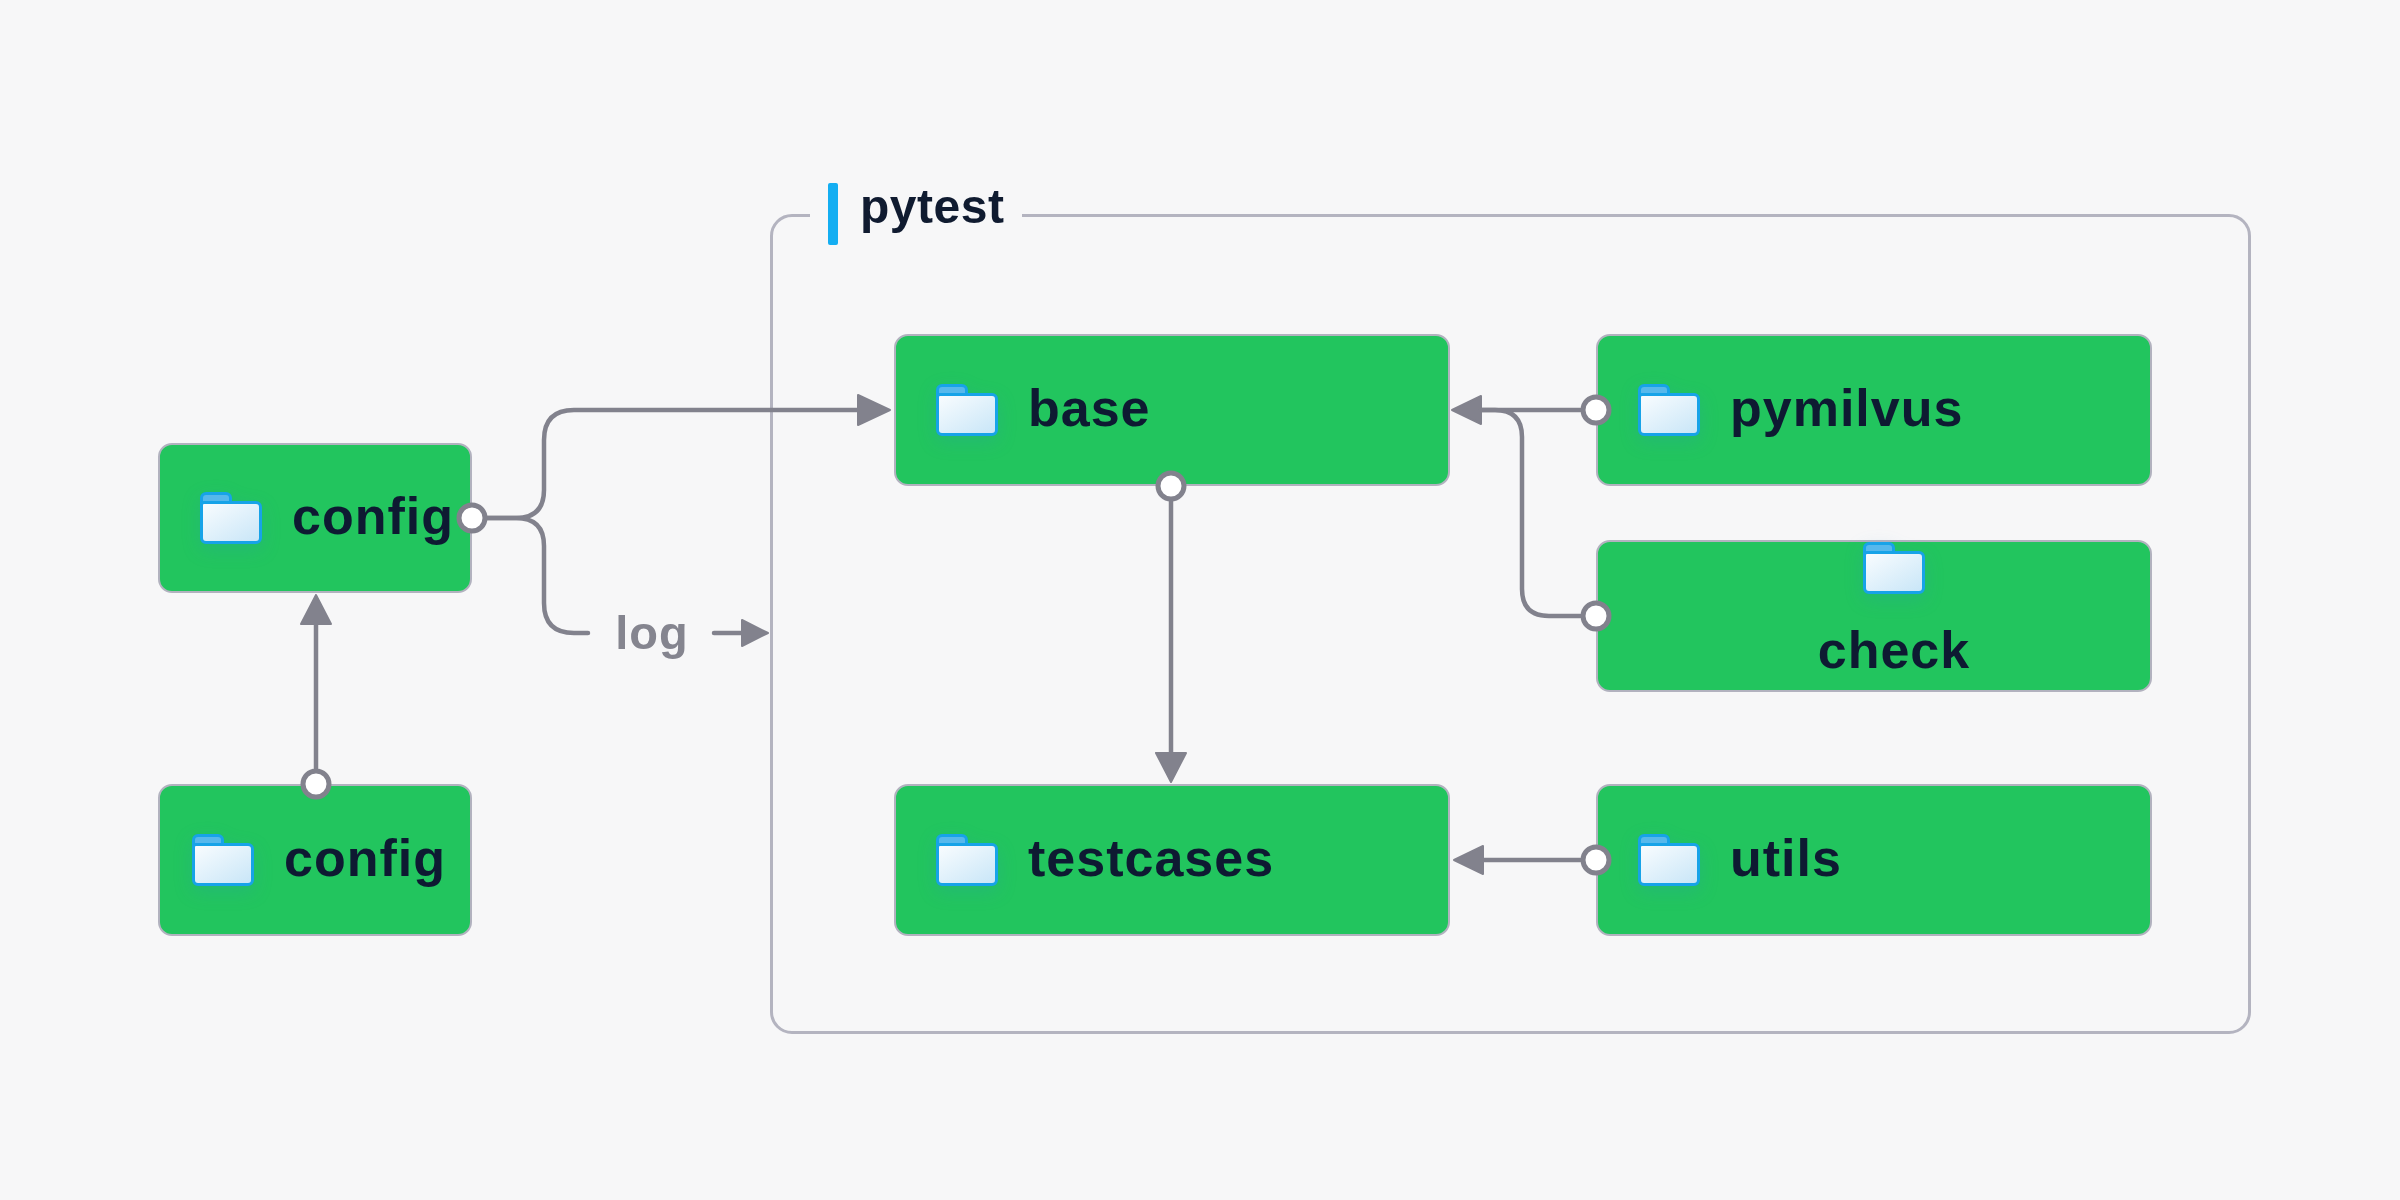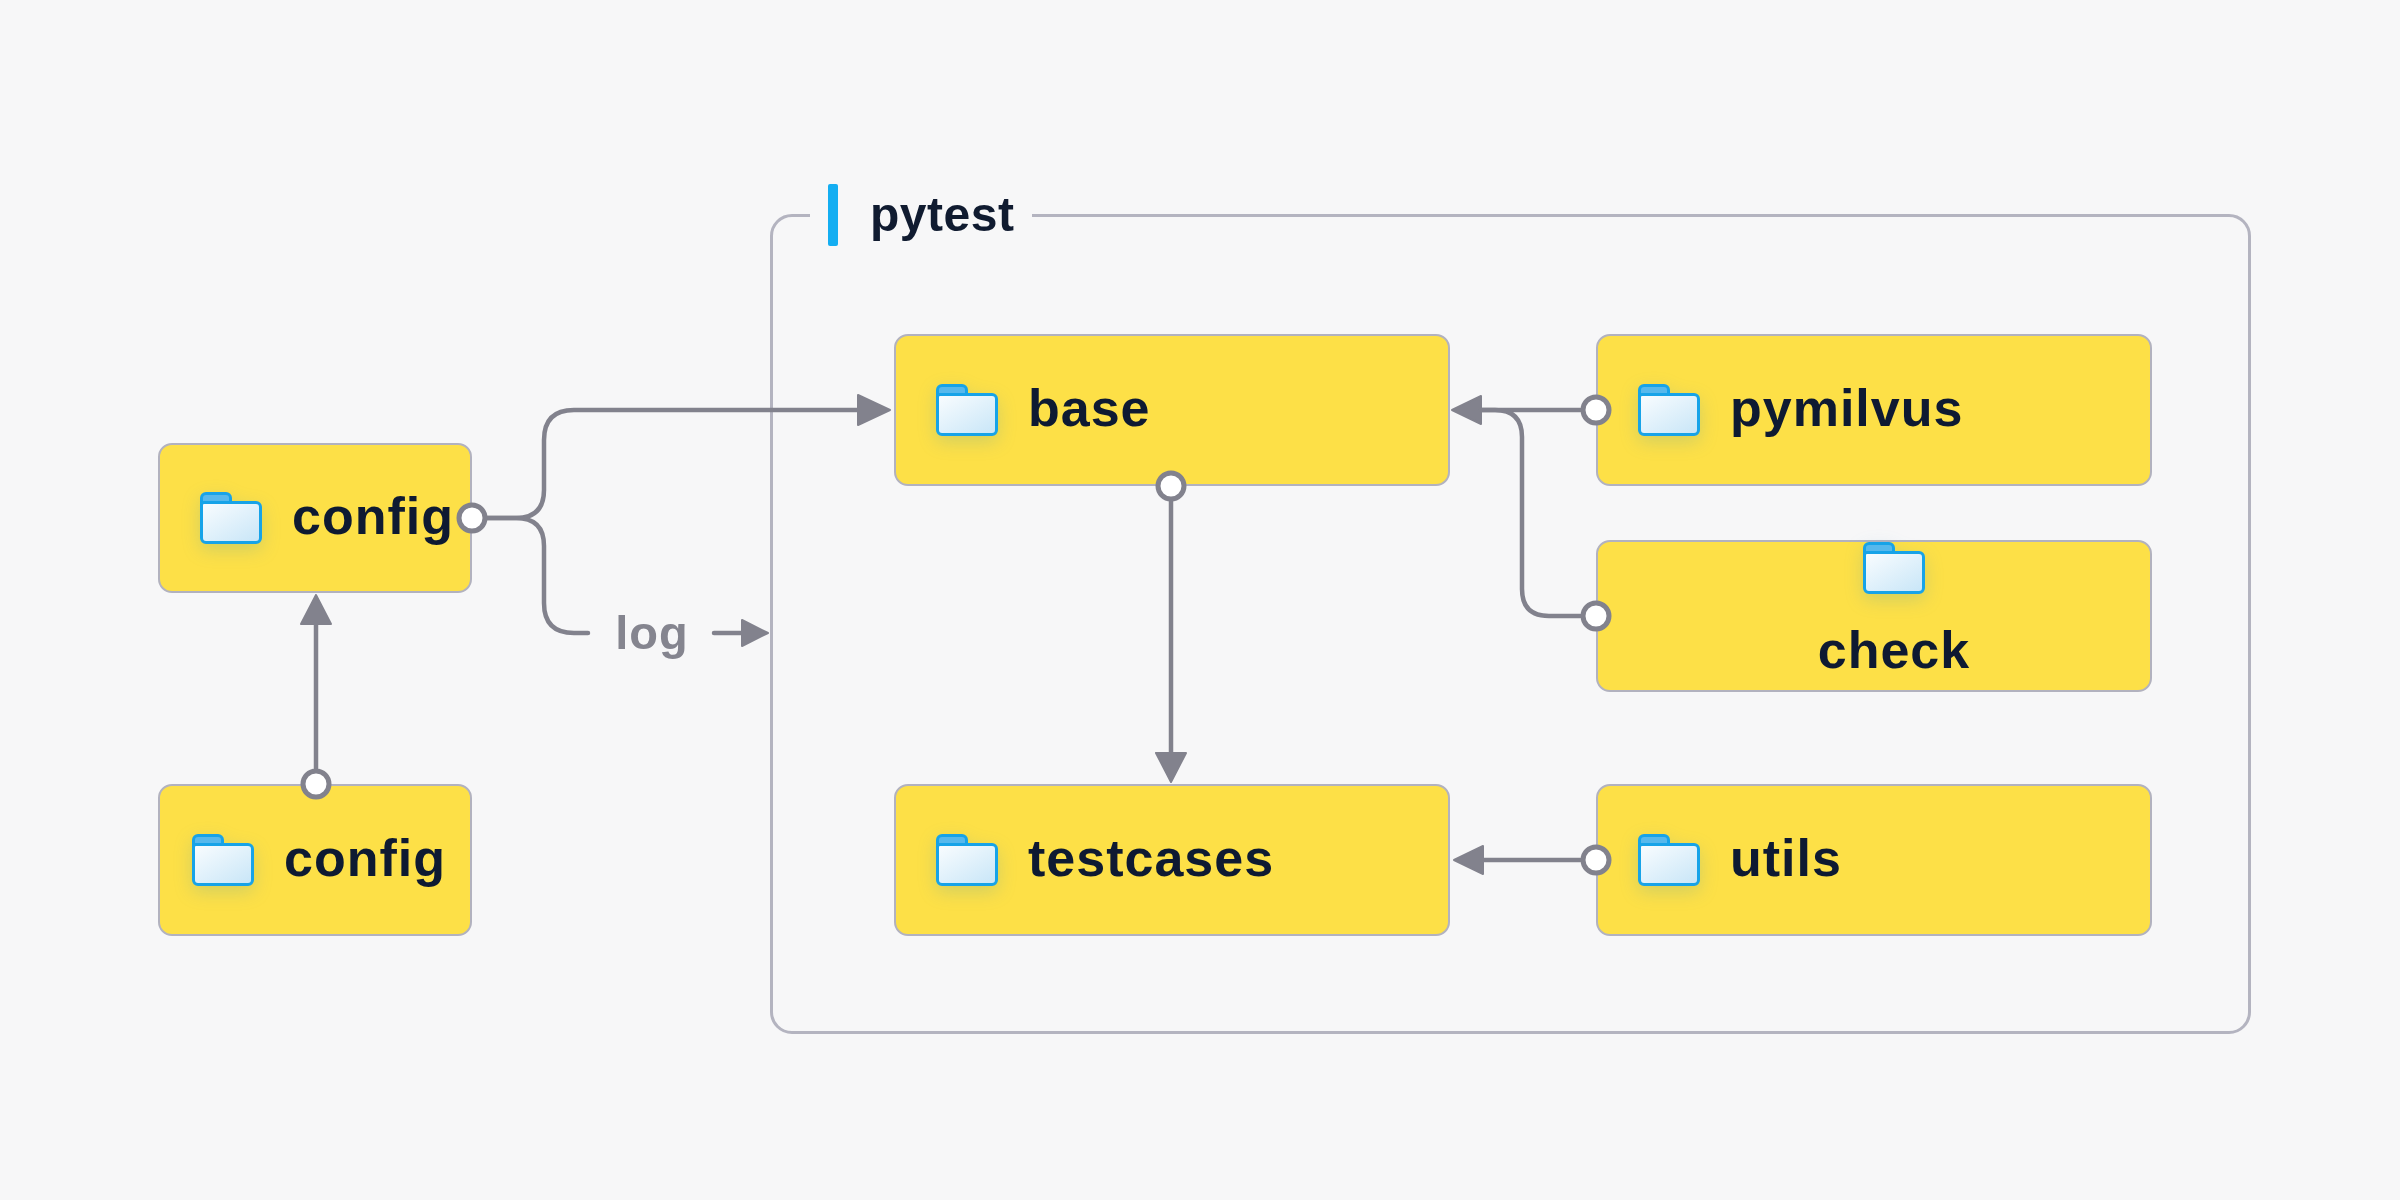--- a/index.html
+++ b/index.html
@@ -12,31 +12,31 @@
   .canvas{position:absolute;inset:0;}
 
   
   .container-frame{
     position:absolute;left:770px;top:214px;width:1475px;height:814px;
     border:3px solid #b4b4c0;border-radius:22px;
     background:transparent;z-index:1;
   }
   .container-label{
     position:absolute;left:810px;top:183px;height:64px;
-    display:flex;align-items:center;gap:32px;
+    display:flex;gap:22px;
     padding:0 18px;background:#f7f7f8;z-index:4;
   }
   .accent-bar{display:block;width:10px;height:62px;background:#14aef2;border-radius:2px;}
   .container-label .txt{
     font-size:48px;font-weight:700;color:#101b30;letter-spacing:.5px;line-height:1;
   }
 
   
   .node{
-    position:absolute;background:#fde047;
+    position:absolute;background:#22c55e;
     border:2.5px solid #b2b2bf;border-radius:14px;
     display:flex;align-items:center;gap:30px;padding-left:40px;
     box-sizing:border-box;z-index:2;
   }
   .node .label{
     font-size:52px;font-weight:700;color:#0e1a32;letter-spacing:1px;line-height:1;
     padding-bottom:4px;
   }
   .n-utils    {left:158px; top:443px; width:314px; height:150px;}
   .n-config   {left:158px; top:784px; width:314px; height:152px;padding-left:32px;}

